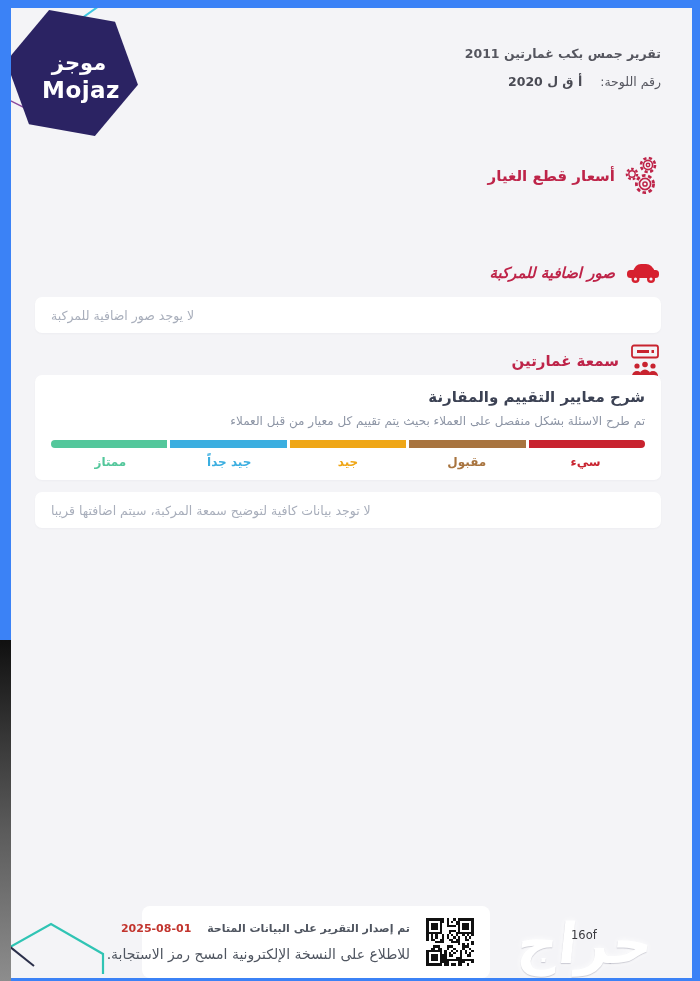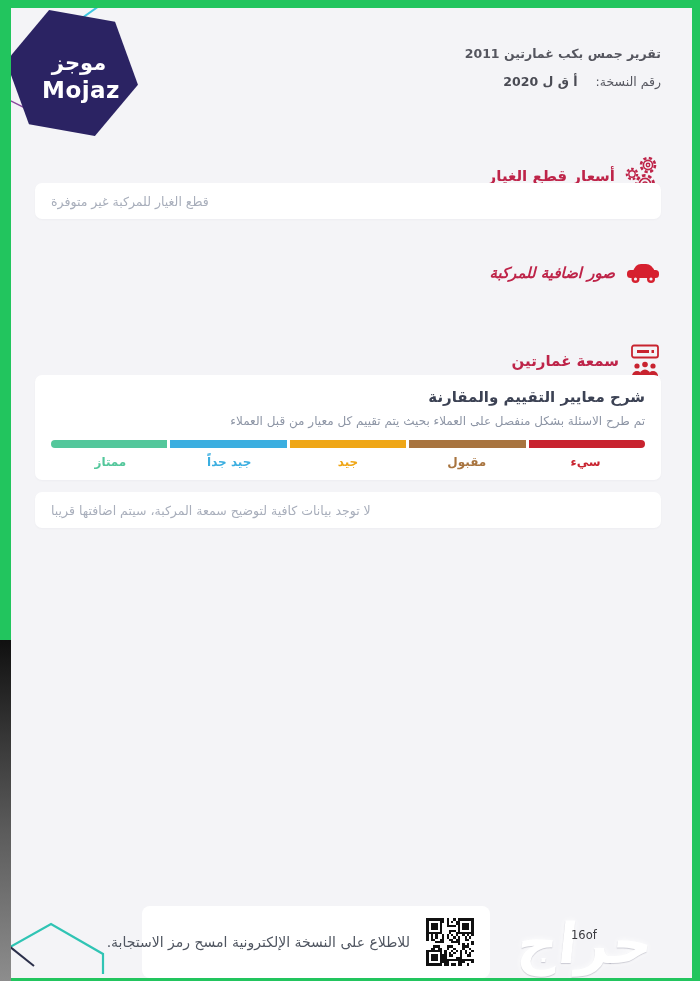--- a/index.html
+++ b/index.html
@@ -1,17 +1,17 @@
 <!DOCTYPE html>
 <html lang="ar"><head>
 <meta charset="utf-8">
 <style>
   * { margin:0; padding:0; box-sizing:border-box; }
   body { background:#333; font-family:"DejaVu Sans", sans-serif; }
-  .shot { position:relative; width:700px; height:981px; background:#22c55e; overflow:hidden; }
+  .shot { position:relative; width:700px; height:981px; background:#3b82f6; overflow:hidden; }
   .frame-left-fade { position:absolute; left:0; top:640px; width:11px; height:341px;
     background:linear-gradient(180deg,#101010 0%, #5a5a5a 55%, #8d8d8d 100%); }
   .page { position:absolute; left:11px; top:8px; right:8px; bottom:3px;
     background:#f4f4f7; overflow:hidden; }
 
   
   .logo-wrap { position:absolute; left:-12px; top:-8px; width:180px; height:165px; }
   .logo-ar { font-size:21px; font-weight:bold; }
   .logo-en { font-size:23px; font-weight:600; letter-spacing:0.5px; }
 
@@ -77,21 +77,21 @@
         <polyline points="2,58 2,96 38,114" fill="none" stroke="#8a4a9e" stroke-width="1.5"></polyline>
         <polygon points="73,6 131,39.5 131,106.5 73,140 15,106.5 15,39.5" transform="rotate(-20 73 73)" fill="#2b2363"></polygon>
         <text x="80" y="70" text-anchor="middle" fill="#ffffff" class="logo-ar">موجز</text>
         <text x="82" y="98" text-anchor="middle" fill="#ffffff" class="logo-en">Mojaz</text>
       </svg>
     </div>
 
     <div class="hdr">
       <div class="hdr-title">تقرير جمس بكب غمارتين 2011</div>
       <div class="hdr-plate">
-        <span>رقم النسخة:</span>
+        <span>رقم اللوحة:</span>
         <span class="plate-value">أ ق ل 2020</span>
       </div>
     </div>
 
     <div class="sec-head" style="top:147px;">
       <span class="sec-icon">
         <svg width="36" height="42" viewBox="0 0 36 42">
           <g fill="none" stroke="#be2449">
             <circle cx="23" cy="10" r="7" stroke-width="2.6" stroke-dasharray="3.2 2.4"></circle>
             <circle cx="23" cy="10" r="4.6" stroke-width="1.6"></circle>
@@ -99,38 +99,38 @@
             <circle cx="7" cy="19" r="5.2" stroke-width="2.2" stroke-dasharray="2.6 2"></circle>
             <circle cx="7" cy="19" r="3.2" stroke-width="1.4"></circle>
             <circle cx="20" cy="29" r="8.6" stroke-width="2.8" stroke-dasharray="3.6 2.6"></circle>
             <circle cx="20" cy="29" r="5.6" stroke-width="1.7"></circle>
             <circle cx="20" cy="29" r="2.1" stroke-width="1.5"></circle>
           </g>
         </svg>
       </span>
       <span class="sec-title">أسعار قطع الغيار</span>
     </div>
-    <div class="card empty" style="top:175px;">
-      <span class="empty-text">قطع الغيار للمركبة غير متوفرة</span>
-    </div>
 
     <div class="sec-head" style="top:252px;font-style:italic;">
       <span class="sec-icon">
         <svg width="36" height="26" viewBox="0 0 36 26">
           <g fill="#d6202f">
             <path d="M8,12 Q10,4 16,4 L21,4 Q27,4 30,12 Z"></path>
             <rect x="2" y="10" width="32" height="8" rx="3.5"></rect>
             <circle cx="10.5" cy="19" r="4"></circle>
             <circle cx="26" cy="19" r="4"></circle>
           </g>
           <circle cx="10.5" cy="19" r="1.6" fill="#f4f4f7"></circle>
           <circle cx="26" cy="19" r="1.6" fill="#f4f4f7"></circle>
         </svg>
       </span>
       <span class="sec-title">صور اضافية للمركبة</span>
+    </div>
+    <div class="card empty" style="top:289px;">
+      <span class="empty-text">لا يوجد صور اضافية للمركبة</span>
     </div>
 
     <div class="sec-head" style="top:336px;">
       <span class="sec-icon">
         <svg width="32" height="34" viewBox="0 0 32 34">
           <g stroke="#c8232f" fill="none">
             <rect x="3" y="1.5" width="26" height="12" rx="2" stroke-width="1.8"></rect>
             <line x1="8" y1="7.5" x2="20" y2="7.5" stroke-width="3"></line>
             <line x1="22.5" y1="7.5" x2="25" y2="7.5" stroke-width="3"></line>
           </g>
@@ -309,20 +309,24 @@
             <rect x="4" y="4" width="3" height="3" fill="#111"></rect>
             <rect x="16" y="2" width="7" height="7" fill="#111"></rect>
             <rect x="17" y="3" width="5" height="5" fill="#fff"></rect>
             <rect x="18" y="4" width="3" height="3" fill="#111"></rect>
             <rect x="2" y="16" width="7" height="7" fill="#111"></rect>
             <rect x="3" y="17" width="5" height="5" fill="#fff"></rect>
             <rect x="4" y="18" width="3" height="3" fill="#111"></rect>
           </svg>
       </div>
       <div class="foot-lines">
+        <div class="foot-line1">
+          <span>تم إصدار التقرير على البيانات المتاحة</span>
+          <span class="foot-date">2025-08-01</span>
+        </div>
         <div class="foot-line2">للاطلاع على النسخة الإلكترونية امسح رمز الاستجابة.</div>
       </div>
     </div>
 
     <div class="watermark">حراج</div>
     <div class="pager">
       <span>16</span>
       <span>of</span>
     </div>
 

